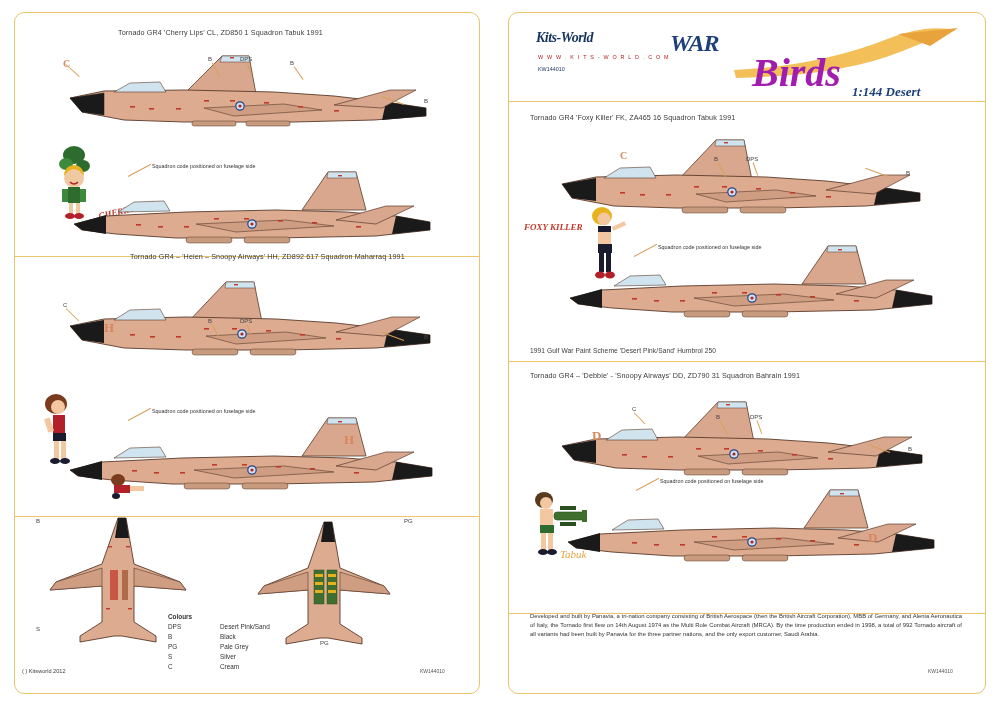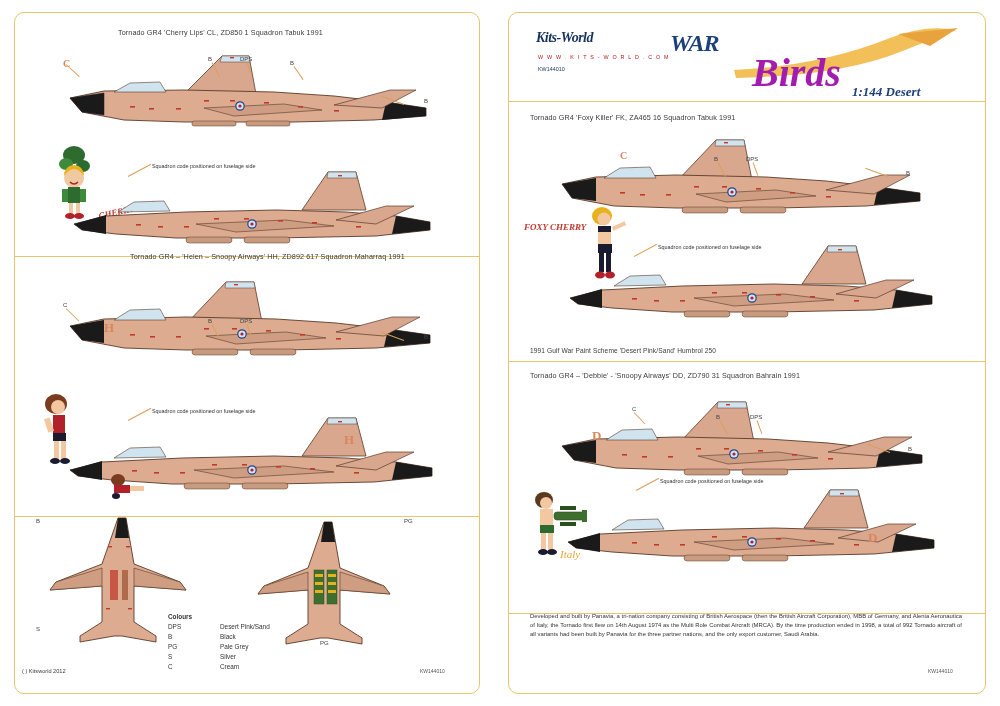--- a/index.html
+++ b/index.html
@@ -493,21 +493,21 @@
   </svg>
 
   <div class="code-letter" style="left:620px; top:150px; font-size:10px;">C</div>
   <div class="label-small" style="left:714px; top:156px;">B</div>
   <div class="label-small" style="left:746px; top:156px;">DPS</div>
   <div class="label-small" style="left:906px; top:170px;">B</div>
   <div class="leader" style="left:718px; top:162px; width:16px; transform:rotate(62deg);"></div>
   <div class="leader" style="left:753px; top:162px; width:14px; transform:rotate(70deg);"></div>
   <div class="leader" style="left:888px; top:176px; width:24px; transform:rotate(200deg);"></div>
 
-  <div style="position:absolute; left:524px; top:222px; font-size:9px; font-weight:bold; font-style:italic; color:#c0392b; font-family:'Liberation Serif',serif;">FOXY CHERRY</div>
+  <div style="position:absolute; left:524px; top:222px; font-size:9px; font-weight:bold; font-style:italic; color:#c0392b; font-family:'Liberation Serif',serif;">FOXY KILLER</div>
   <svg class="plane" style="left:574px; top:204px;" width="62" height="80" viewBox="0 0 62 80">
     <ellipse cx="28" cy="12" rx="10" ry="9" fill="#e8b21f"></ellipse>
     <circle cx="30" cy="15" r="6.5" fill="#f3c79f"></circle>
     <rect x="24" y="22" width="13" height="18" fill="#f3c79f"></rect>
     <rect x="24" y="22" width="13" height="6" fill="#1b1b2f"></rect>
     <rect x="24" y="40" width="14" height="9" fill="#1b1b2f"></rect>
     <rect x="25" y="49" width="5" height="19" fill="#1b1b2f"></rect>
     <rect x="32" y="49" width="5" height="19" fill="#1b1b2f"></rect>
     <ellipse cx="26" cy="71" rx="5" ry="3.5" fill="#b2202a"></ellipse>
     <ellipse cx="36" cy="71" rx="5" ry="3.5" fill="#b2202a"></ellipse>
@@ -592,21 +592,21 @@
     <rect x="16" y="35" width="14" height="8" fill="#2e6b2e"></rect>
     <rect x="17" y="43" width="5" height="17" fill="#f3c79f"></rect>
     <rect x="24" y="43" width="5" height="17" fill="#f3c79f"></rect>
     <ellipse cx="19" cy="62" rx="5" ry="3" fill="#1b1b2f"></ellipse>
     <ellipse cx="28" cy="62" rx="5" ry="3" fill="#1b1b2f"></ellipse>
     <rect x="30" y="22" width="32" height="8" rx="3" fill="#3f6f2f" stroke="#2c4f20" stroke-width="0.6"></rect>
     <rect x="58" y="20" width="5" height="12" fill="#3f6f2f"></rect>
     <rect x="36" y="16" width="16" height="4" fill="#2c4f20"></rect>
     <rect x="36" y="32" width="16" height="4" fill="#2c4f20"></rect>
   </svg>
-  <div style="position:absolute; left:560px; top:548px; font-size:11px; font-style:italic; color:#e8a33d; font-family:'Liberation Serif',serif;">Italy</div>
+  <div style="position:absolute; left:560px; top:548px; font-size:11px; font-style:italic; color:#e8a33d; font-family:'Liberation Serif',serif;">Tabuk</div>
 
   <div class="callout" style="left:660px; top:478px;">
     <span>Squadron code positioned on fuselage side</span>
   </div>
   <div class="leader" style="left:636px; top:490px; width:26px; transform:rotate(-28deg);"></div>
 
   <svg class="plane" style="left:560px; top:470px;" width="395" height="100" viewBox="0 0 395 100">
     <path d="M244 58 L270 20 L298 20 L308 58 Z" fill="#d9a78e" stroke="#5a3a2a" stroke-width="0.8"></path>
     <path d="M270 20 L298 20 L299 26 L269 26 Z" fill="#cfe4ef" stroke="#5a3a2a" stroke-width="0.5"></path>
     <path d="M8 72 L40 64 L122 60 L214 58 L286 60 L336 64 L374 70 L374 78 L314 84 L214 86 L112 86 L52 82 L16 78 Z" fill="#dcab90" stroke="#5a3a2a" stroke-width="0.9"></path>

